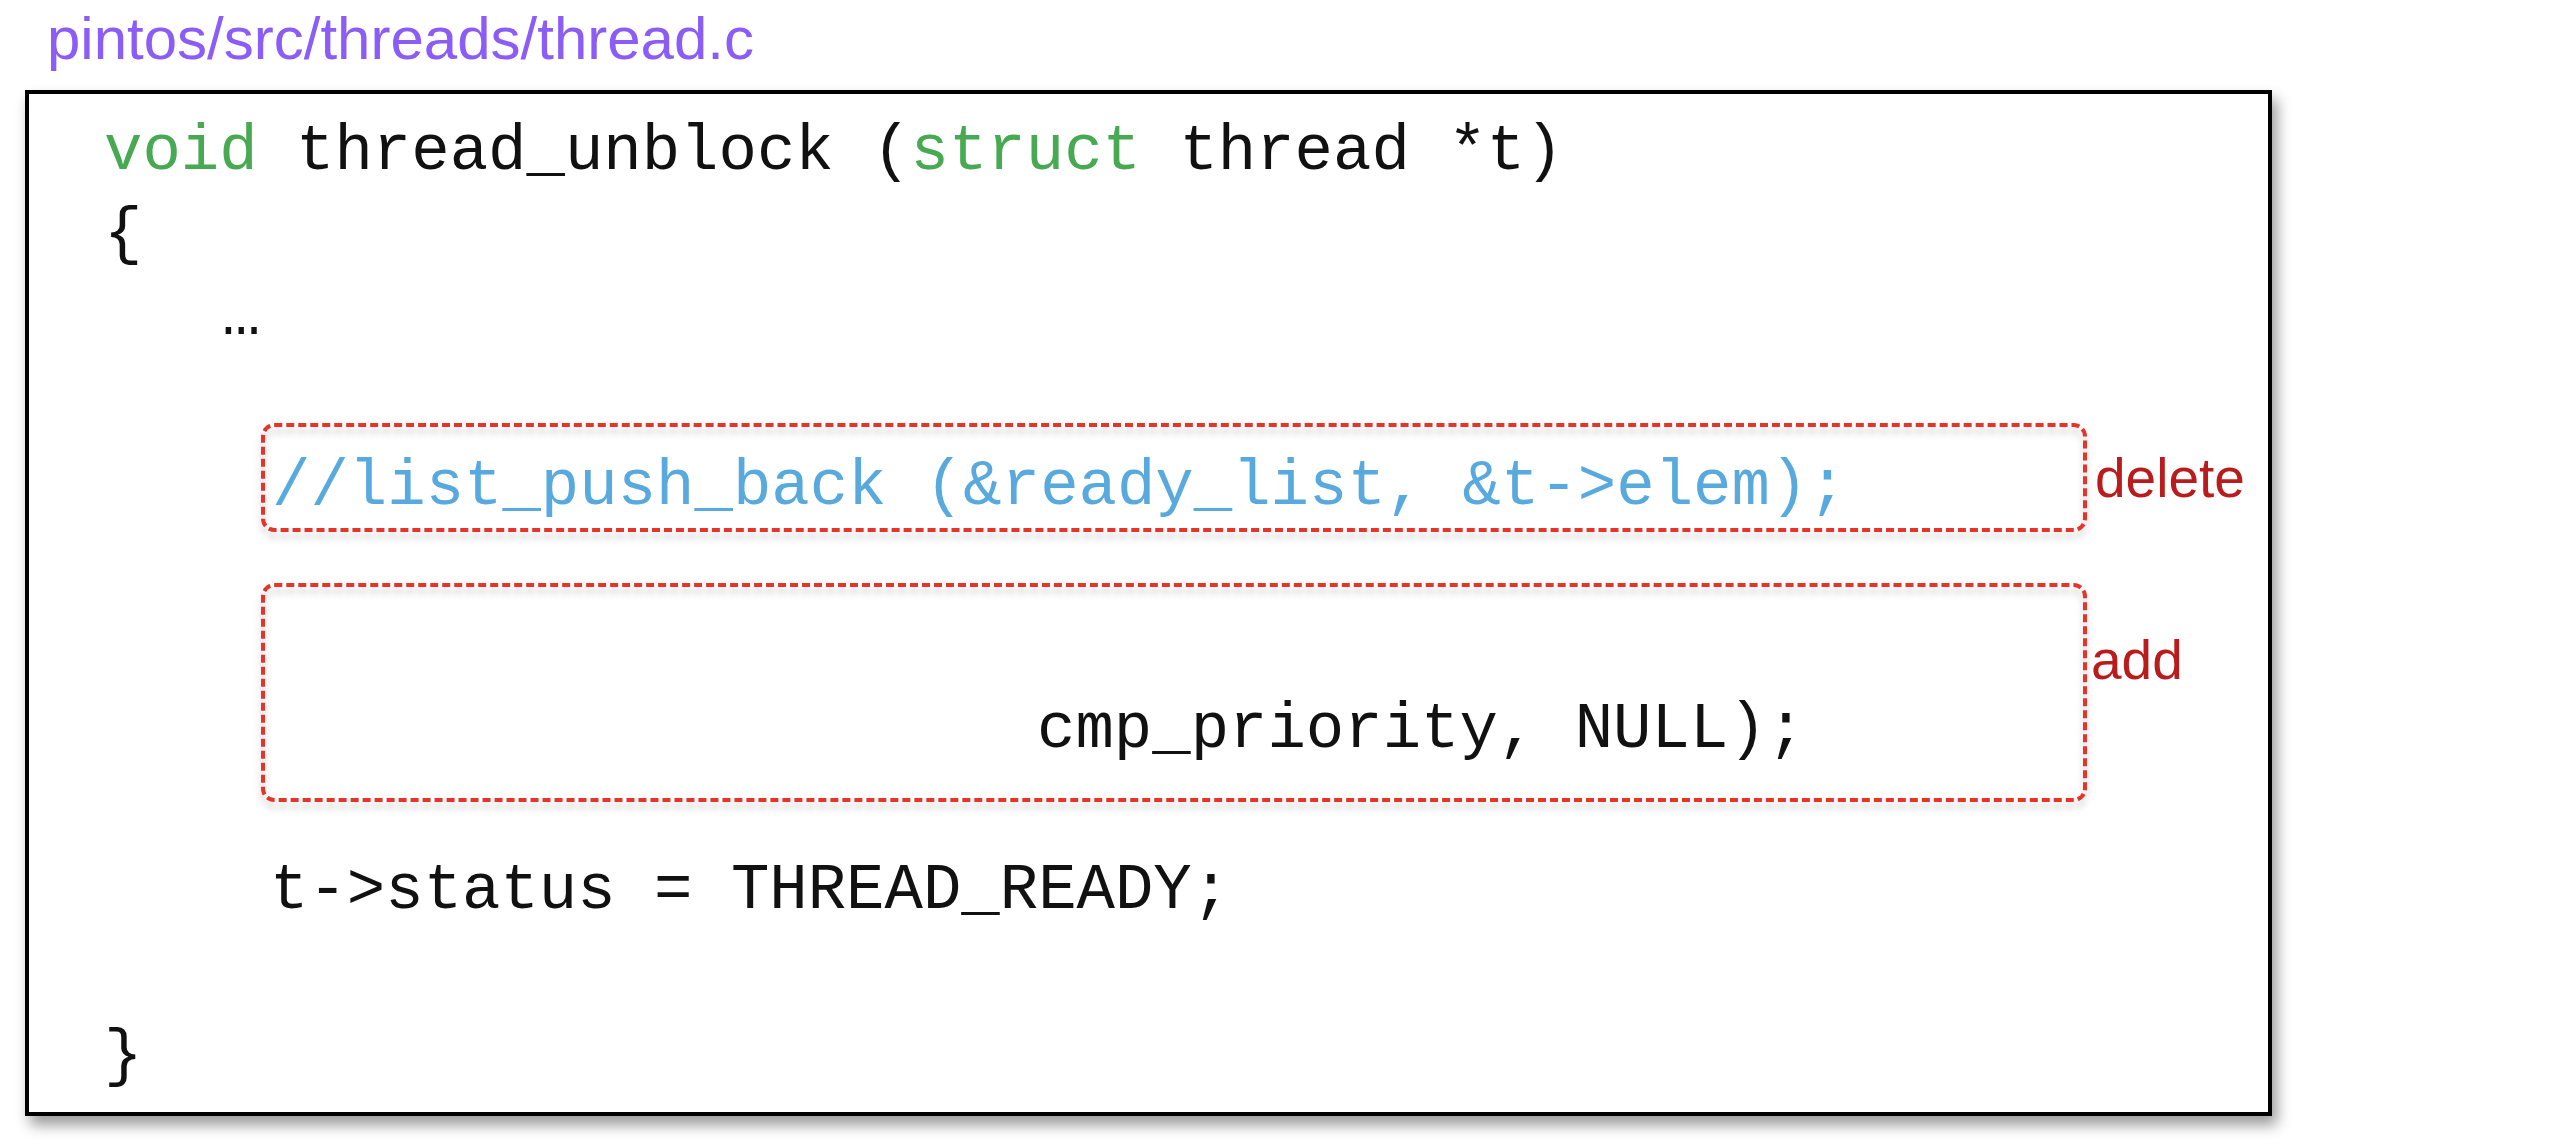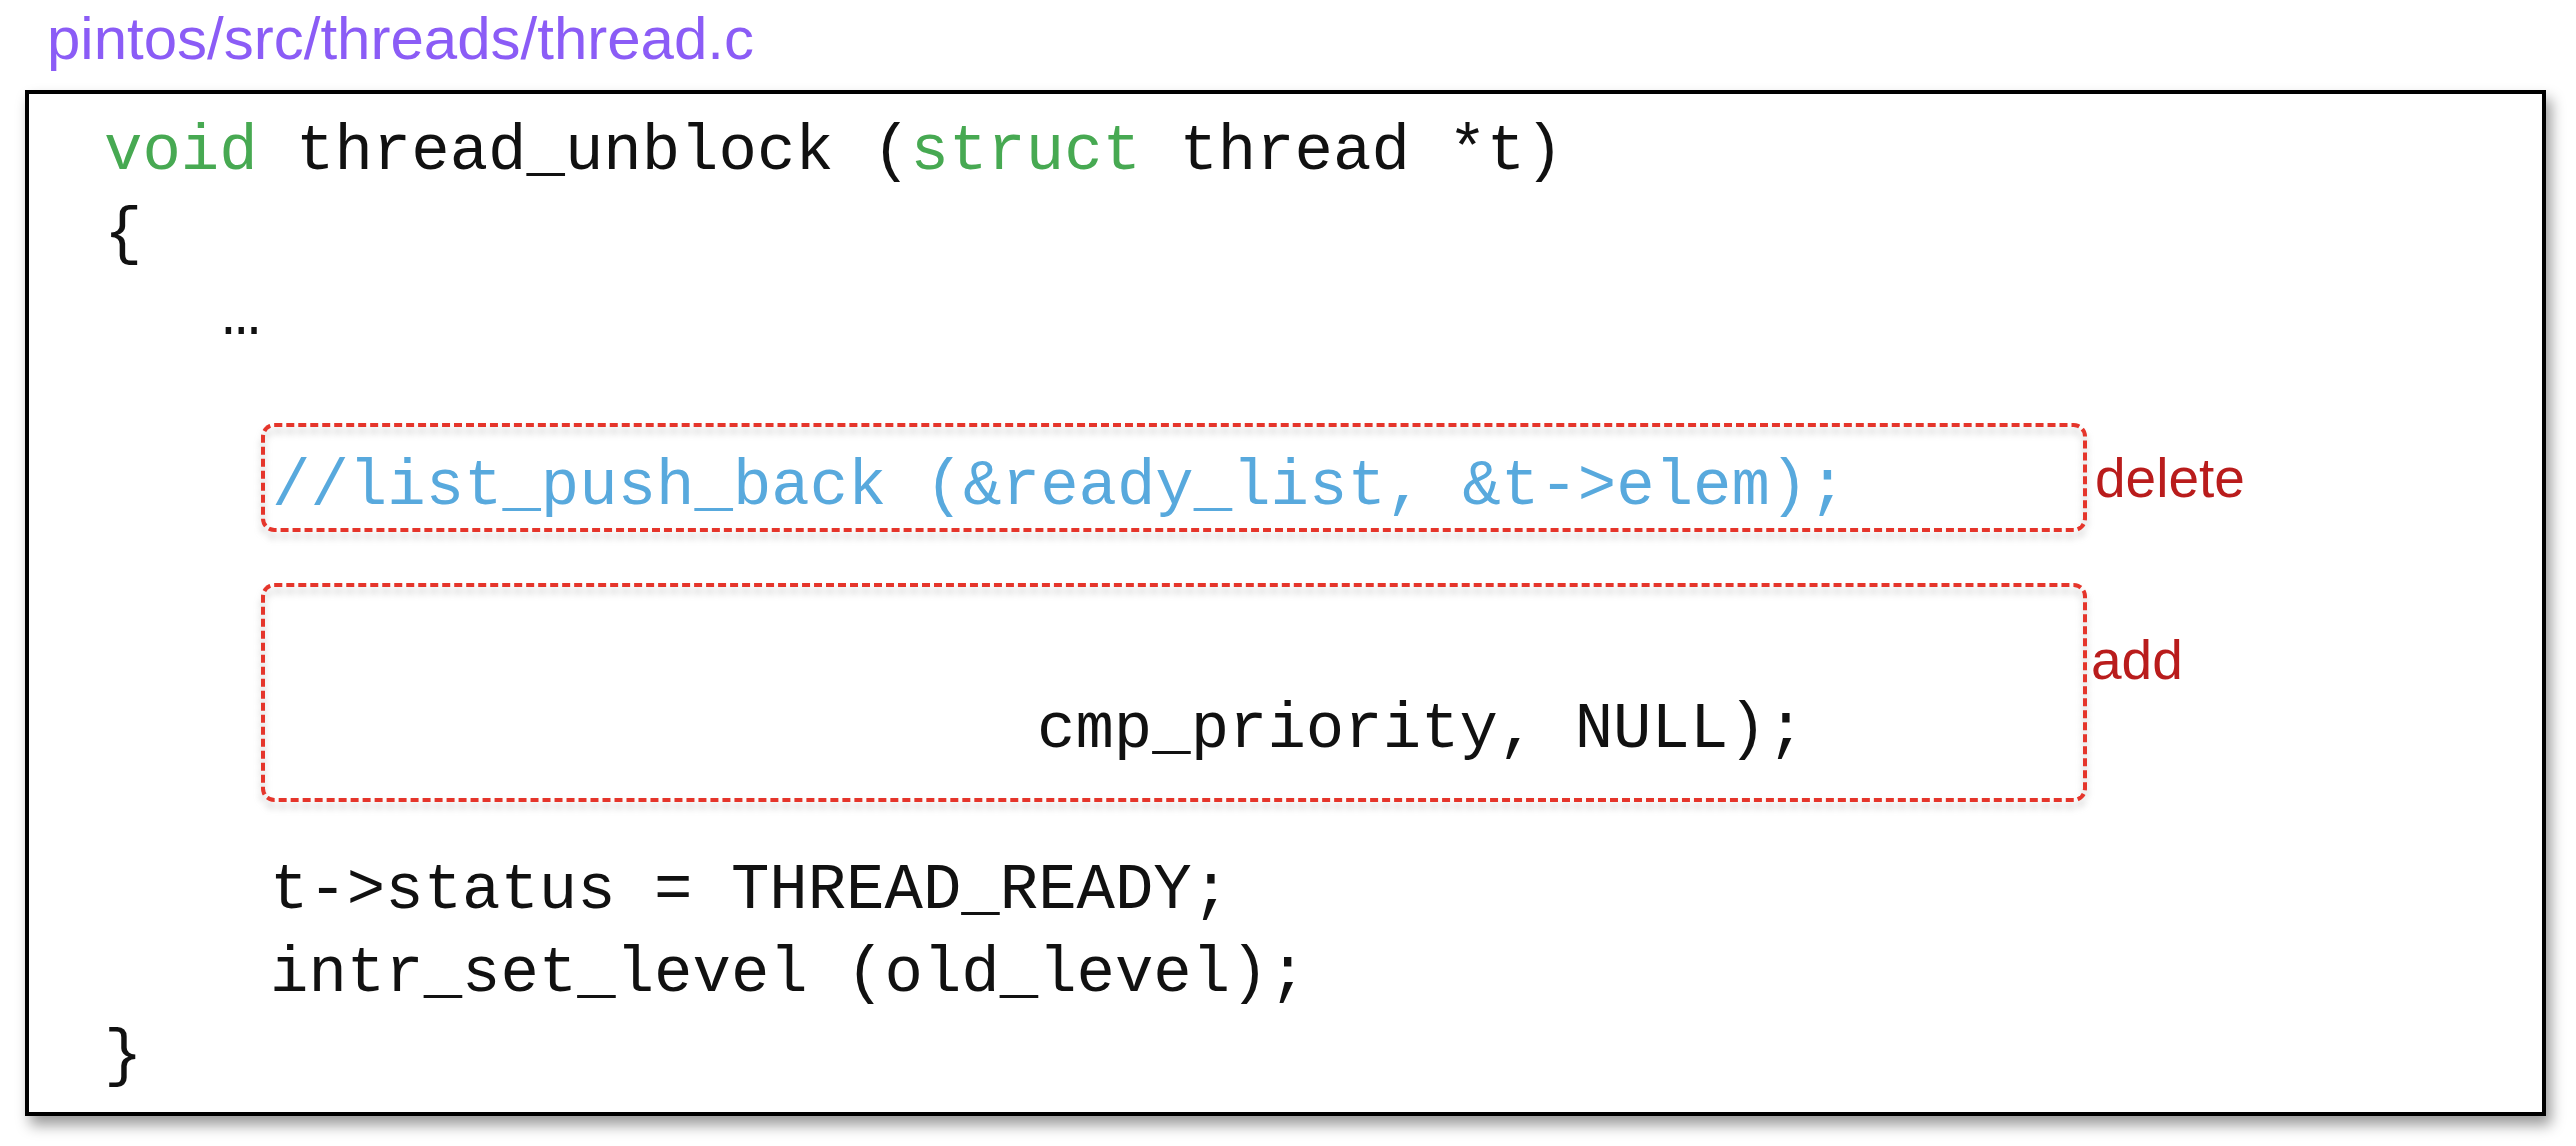--- a/index.html
+++ b/index.html
@@ -20,21 +20,21 @@
     left: 47px;
     top: 5.7px;
     font: 60px/66px "Liberation Sans", sans-serif;
     color: #8b5cf6;
     white-space: pre;
   }
   .frame {
     position: absolute;
     left: 25px;
     top: 90px;
-    width: 2521px;
+    width: 2247px;
     height: 1026px;
     box-sizing: border-box;
     border: 4.7px solid #000000;
     background: #ffffff;
     box-shadow: 4.7px 8.5px 13.3px rgba(0,0,0,0.40);
   }
   .code-line {
     position: absolute;
     font-family: "Liberation Mono", monospace;
     font-size: 64px;
@@ -105,19 +105,18 @@
 
     <div class="dashed-box box-add"></div>
 
 
     <div class="code-line line-added-2">cmp_priority, NULL);</div>
 
     <div class="annotation label-add">add</div>
 
     <div class="code-line line-status">t-&gt;status = THREAD_READY;</div>
 
-    <div class="code-line line-intr">intr_set_level (old_level);</div>
 
     <div class="code-line line-close-brace">}</div>
 
   </div>
 </div>
 
 
 </body></html>

